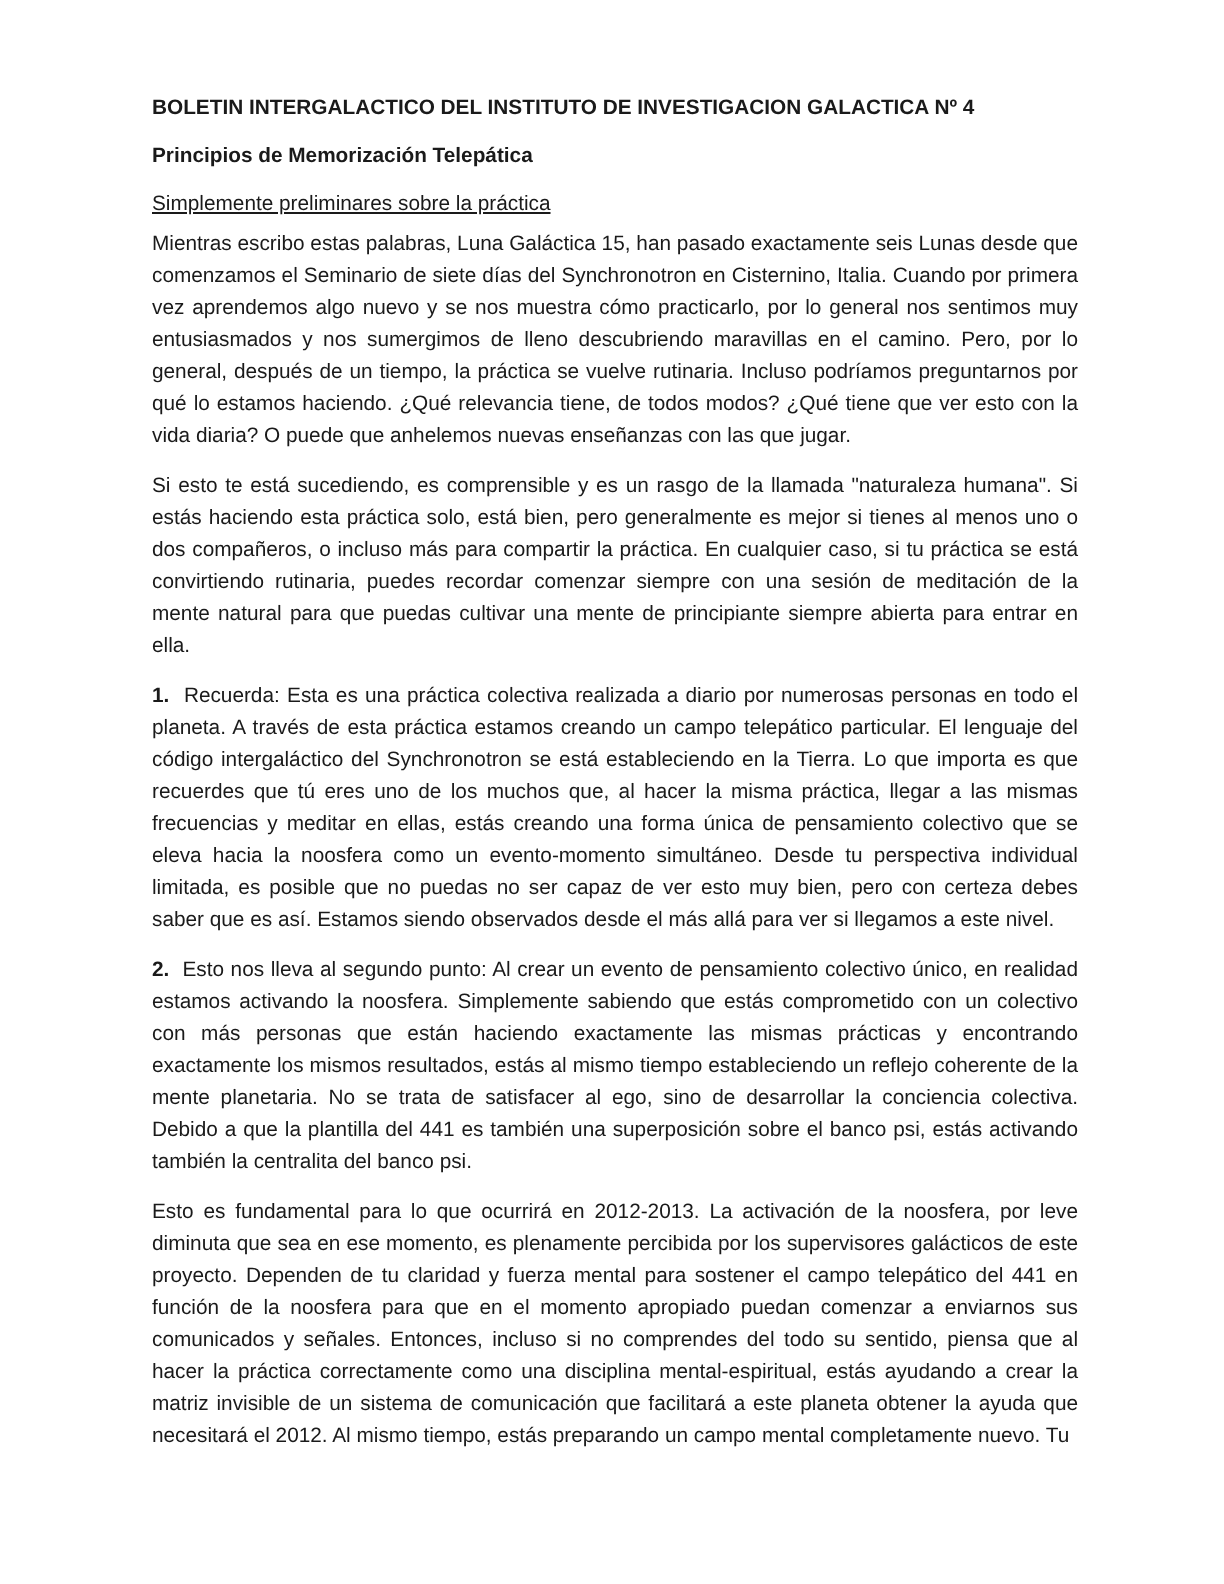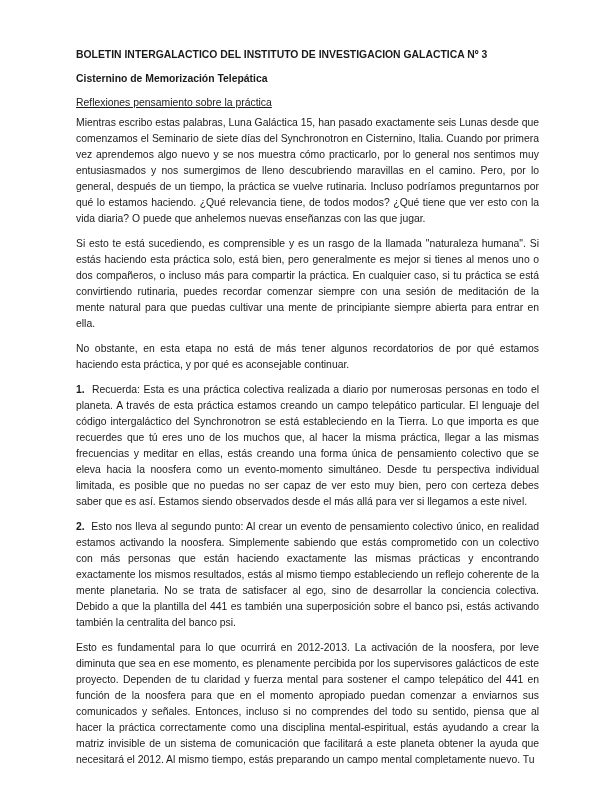--- a/index.html
+++ b/index.html
@@ -29,32 +29,29 @@
     text-align: justify;
     margin: 0 0 9px 0;
     line-height: 16px;
   }
   .num { font-weight: bold; }
 </style>
 </head>
 <body>
 
 <div class="page">
-  <div class="heading">BOLETIN INTERGALACTICO DEL INSTITUTO DE INVESTIGACION GALACTICA Nº 3</div>
-  <div class="heading">Cisternino de Memorización Telepática</div>
-  <div class="section-title">Reflexiones pensamiento sobre la práctica</div>
+  <div class="heading">BOLETIN INTERGALACTICO DEL INSTITUTO DE INVESTIGACION GALACTICA Nº 4</div>
+  <div class="heading">Principios de Memorización Telepática</div>
+  <div class="section-title">Simplemente preliminares sobre la práctica</div>
 
   <p class="para">
     <span>Mientras escribo estas palabras, Luna Galáctica 15, han pasado exactamente seis Lunas desde que comenzamos el Seminario de siete días del Synchronotron en Cisternino, Italia. Cuando por primera vez aprendemos algo nuevo y se nos muestra cómo practicarlo, por lo general nos sentimos muy entusiasmados y nos sumergimos de lleno descubriendo maravillas en el camino. Pero, por lo general, después de un tiempo, la práctica se vuelve rutinaria. Incluso podríamos preguntarnos por qué lo estamos haciendo. ¿Qué relevancia tiene, de todos modos? ¿Qué tiene que ver esto con la vida diaria? O puede que anhelemos nuevas enseñanzas con las que jugar.</span>
   </p>
   <p class="para">
     <span>Si esto te está sucediendo, es comprensible y es un rasgo de la llamada "naturaleza humana". Si estás haciendo esta práctica solo, está bien, pero generalmente es mejor si tienes al menos uno o dos compañeros, o incluso más para compartir la práctica. En cualquier caso, si tu práctica se está convirtiendo rutinaria, puedes recordar comenzar siempre con una sesión de meditación de la mente natural para que puedas cultivar una mente de principiante siempre abierta para entrar en ella.</span>
-  </p>
-  <p class="para">
-    <span>No obstante, en esta etapa no está de más tener algunos recordatorios de por qué estamos haciendo esta práctica, y por qué es aconsejable continuar.</span>
   </p>
   <p class="para">
     <span class="num">1.</span>&nbsp;
     <span>Recuerda: Esta es una práctica colectiva realizada a diario por numerosas personas en todo el planeta. A través de esta práctica estamos creando un campo telepático particular. El lenguaje del código intergaláctico del Synchronotron se está estableciendo en la Tierra. Lo que importa es que recuerdes que tú eres uno de los muchos que, al hacer la misma práctica, llegar a las mismas frecuencias y meditar en ellas, estás creando una forma única de pensamiento colectivo que se eleva hacia la noosfera como un evento-momento simultáneo. Desde tu perspectiva individual limitada, es posible que no puedas no ser capaz de ver esto muy bien, pero con certeza debes saber que es así. Estamos siendo observados desde el más allá para ver si llegamos a este nivel.</span>
   </p>
   <p class="para">
     <span class="num">2.</span>&nbsp;
     <span>Esto nos lleva al segundo punto: Al crear un evento de pensamiento colectivo único, en realidad estamos activando la noosfera. Simplemente sabiendo que estás comprometido con un colectivo con más personas que están haciendo exactamente las mismas prácticas y encontrando exactamente los mismos resultados, estás al mismo tiempo estableciendo un reflejo coherente de la mente planetaria. No se trata de satisfacer al ego, sino de desarrollar la conciencia colectiva. Debido a que la plantilla del 441 es también una superposición sobre el banco psi, estás activando también la centralita del banco psi.</span>
   </p>
   <p class="para">

